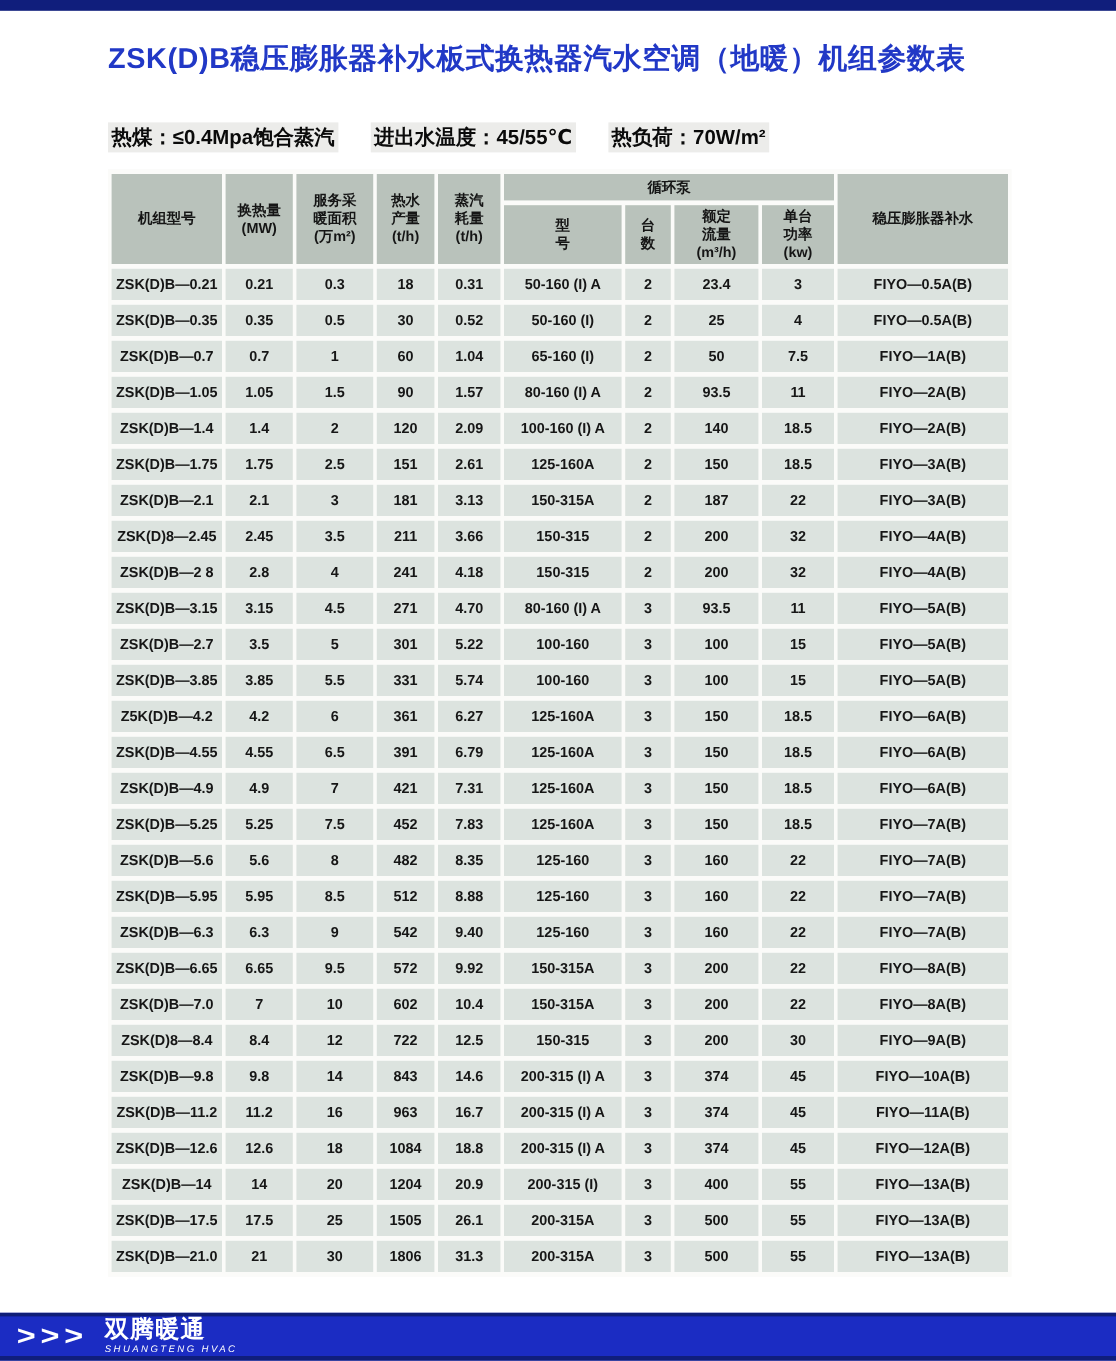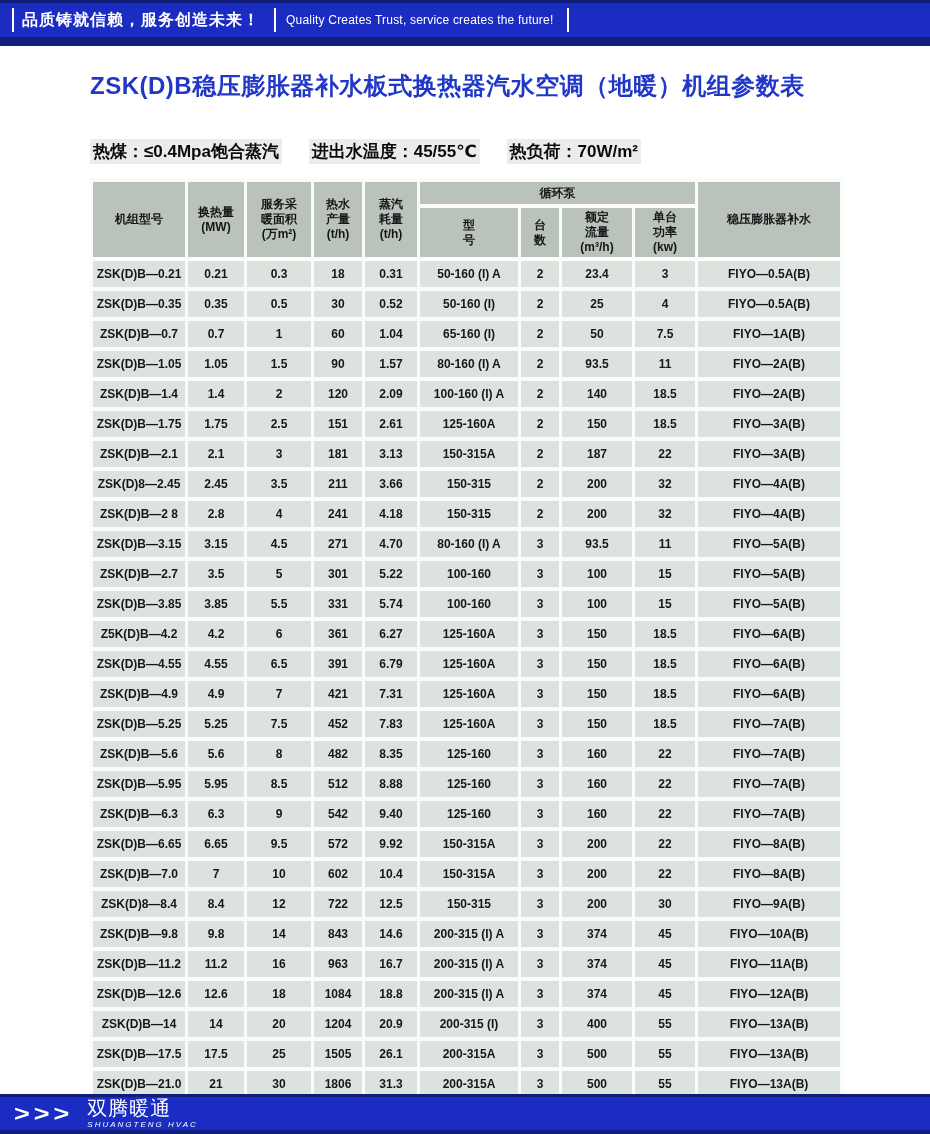--- a/index.html
+++ b/index.html
@@ -90,34 +90,27 @@
     border-bottom: 4px solid #101e7c;
     display: flex; align-items: center;
   }
   .chevrons {
     margin-left: 14px;
     color: #ffffff; font-weight: bold; font-size: 27px;
     letter-spacing: 4px; line-height: 1;
     transform: scaleY(0.85);
   }
   .brand { margin-left: 14px; color: #ffffff; }
-  .brand-cn { font-size: 20px; font-weight: normal; letter-spacing: 1px; line-height: 1; }
+  .brand-cn { font-size: 20px; font-weight: bold; letter-spacing: 1px; line-height: 1; }
   .brand-en { font-size: 8px; letter-spacing: 2px; margin-top: 2px; font-style: italic; }
 </style>
 </head>
 <body>
 
 <header class="topbar">
-  <div class="topbar-main">
-    <span class="vline v1"></span>
-    <span class="slogan-cn">品质铸就信赖，服务创造未来！</span>
-    <span class="vline"></span>
-    <span class="slogan-en">Quality Creates Trust, service creates the future!</span>
-    <span class="vline"></span>
-  </div>
   <div class="topbar-strip"></div>
 </header>
 
 <main class="content">
   <h1 class="page-title">ZSK(D)B稳压膨胀器补水板式换热器汽水空调（地暖）机组参数表</h1>
 
   <div class="conditions">
     <span class="cond-seg">热煤：≤0.4Mpa饱合蒸汽</span>
     <span class="cond-seg">进出水温度：45/55℃</span>
     <span class="cond-seg">热负荷：70W/m²</span>

